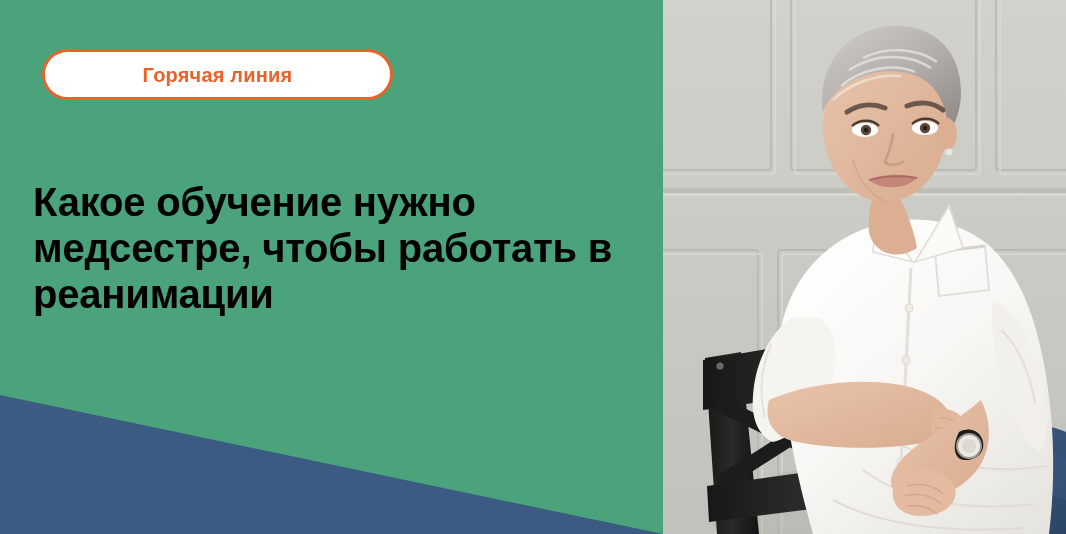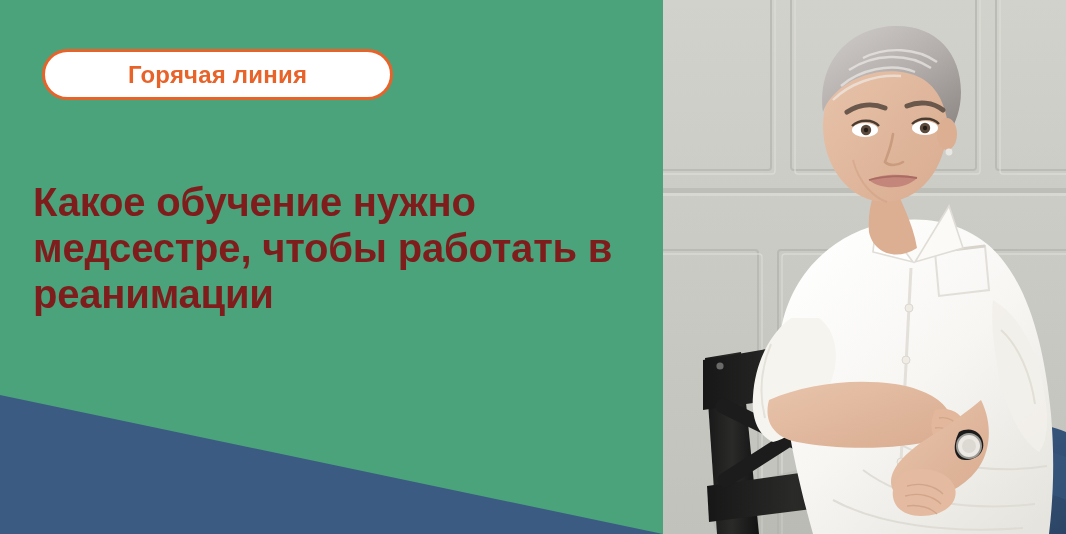--- a/index.html
+++ b/index.html
@@ -45,35 +45,35 @@
     background: #ffffff;
     border: 3px solid #e8632a;
     border-radius: 26px;
     display: flex;
     align-items: center;
     justify-content: center;
     z-index: 4;
   }
   .badge-label {
     color: #e8632a;
-    font-size: 24px;
+    font-size: 20px;
     font-weight: 600;
     letter-spacing: 0.2px;
     line-height: 1;
     white-space: nowrap;
   }
 
   
   .headline {
     position: absolute;
     left: 33px;
     top: 152px;
     width: 625px;
     z-index: 4;
-    color: #7f1d1d;
+    color: #000000;
     font-size: 40px;
     font-weight: 700;
     line-height: 46px;
     letter-spacing: -0.2px;
   }
 
   
   .photo {
     position: absolute;
     left: 663px;

